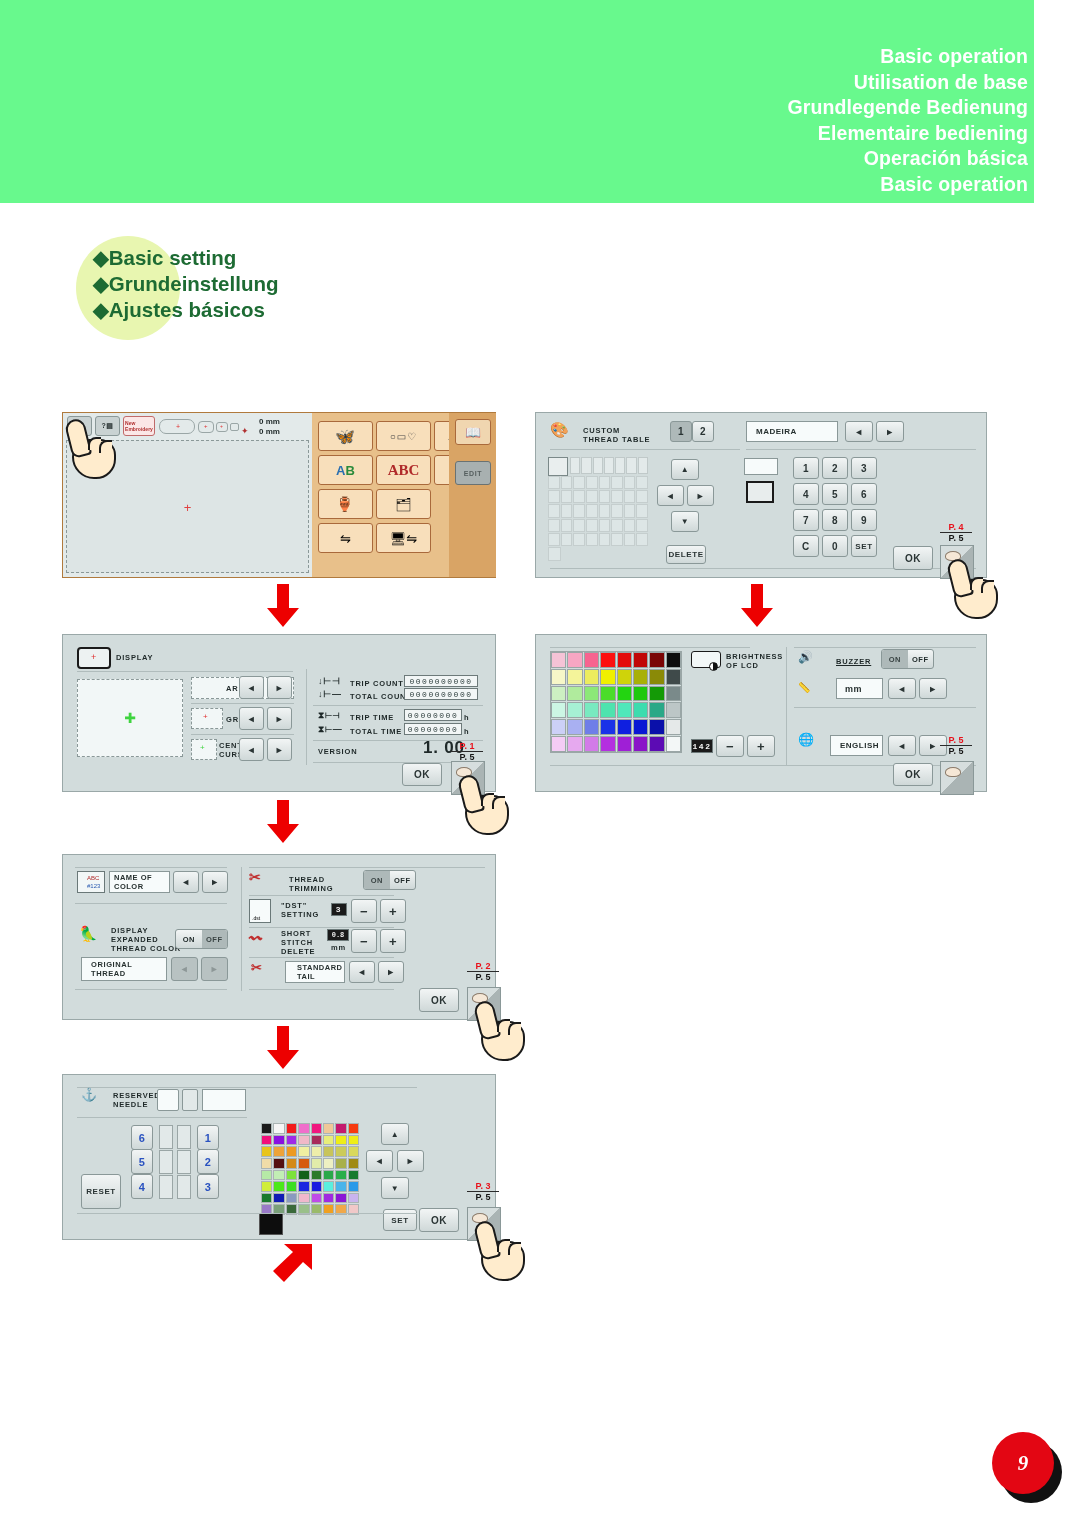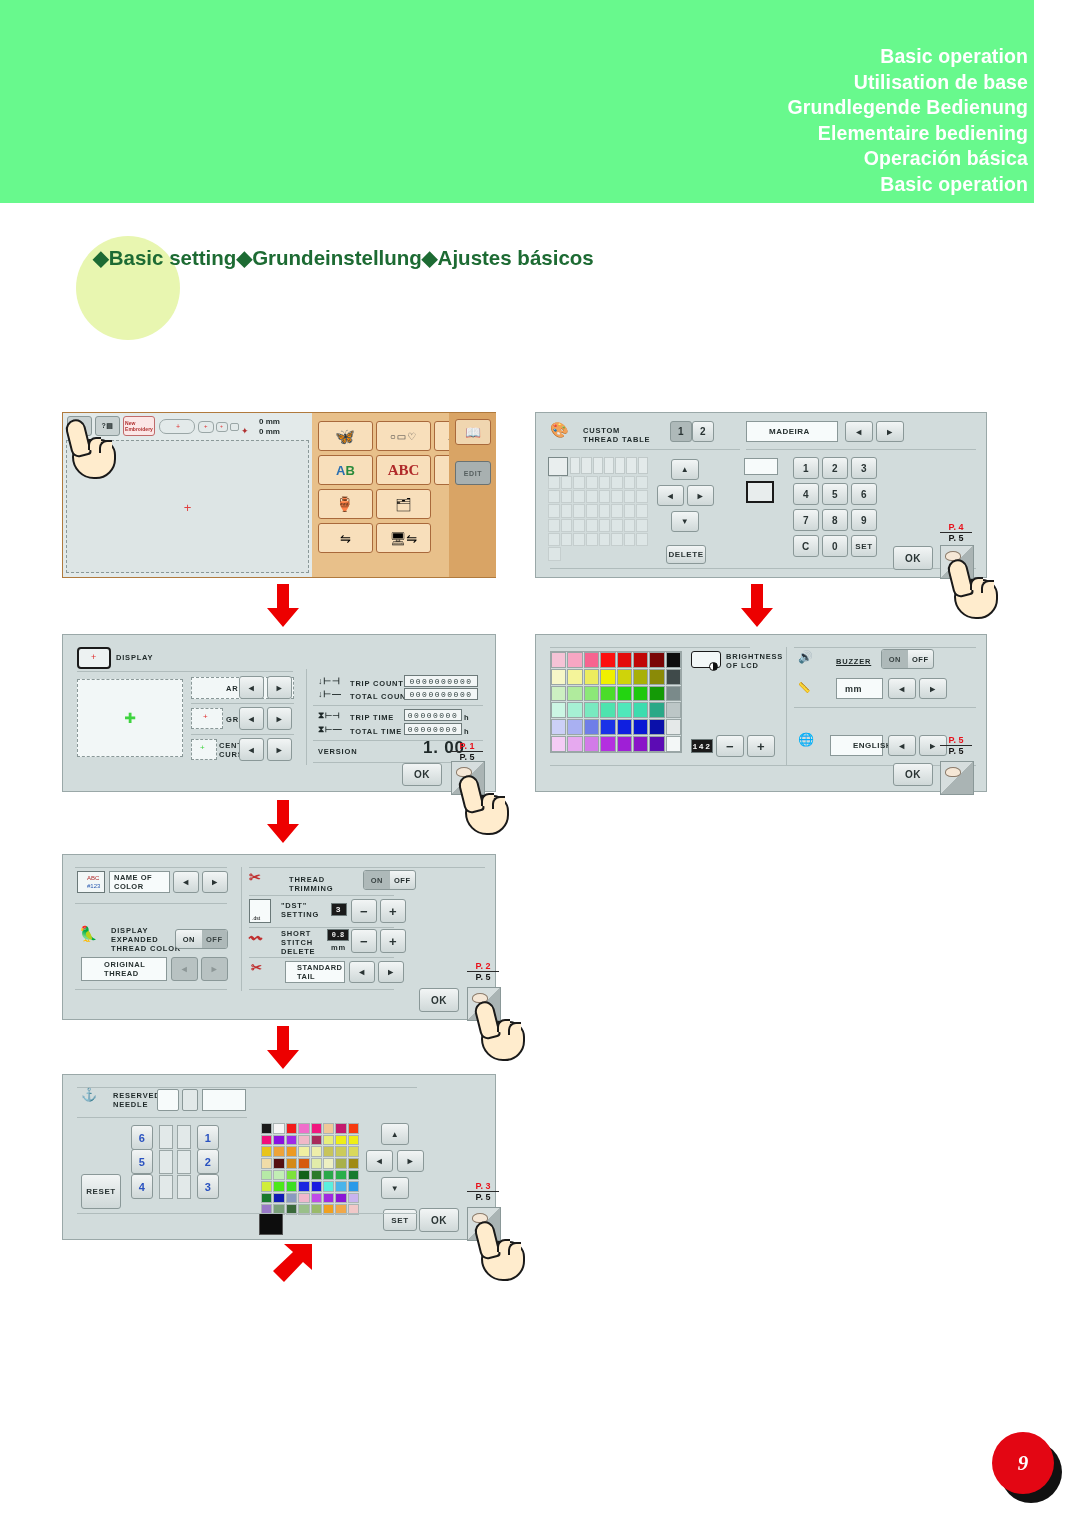--- a/index.html
+++ b/index.html
@@ -35,21 +35,21 @@
   .title-blob {
     position: absolute; left: 0; top: 0;
     width: 104px; height: 104px;
     border-radius: 50%;
     background: #e8f6b0;
   }
   .title-cols {
     position: absolute; left: 17px; top: 9px;
     display: flex;
   }
-  .title-col { display: flex; flex-direction: row; }
+  .title-col { display: flex; flex-direction: column; }
   .title-col.col1 { width: 214px; }
   .title-line {
     color: #1d6b33;
     font-weight: bold;
     font-size: 20.5px;
     line-height: 26px;
     white-space: nowrap;
   }
 
   
@@ -68,21 +68,21 @@
     border-radius: 3px;
     display: flex; align-items: center; justify-content: center;
     font-size: 8px; color: #2a3434; font-weight: bold;
     letter-spacing: 0.6px;
   }
   .field {
     position: absolute;
     background: #f7fbfb;
     border: 1px solid #8a9898;
     display: flex; align-items: center;
-    padding-left: 22px;
+    padding-left: 9px;
     font-size: 8px; color: #26302f; font-weight: bold; letter-spacing: 0.5px;
   }
   .lbl {
     position: absolute;
     font-size: 7.5px; color: #1e2828; font-weight: bold;
     letter-spacing: 0.8px; line-height: 9px;
     white-space: pre-line;
   }
   .arrow-l::after { content: "\25C4"; font-size: 9px; }
   .arrow-r::after { content: "\25BA"; font-size: 9px; }

